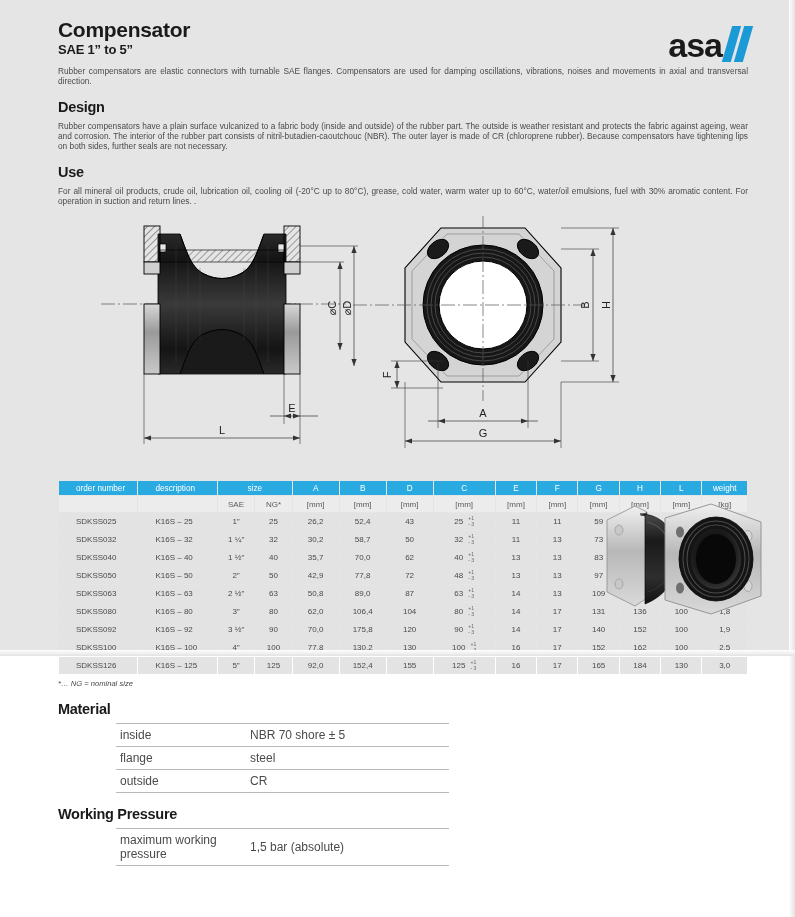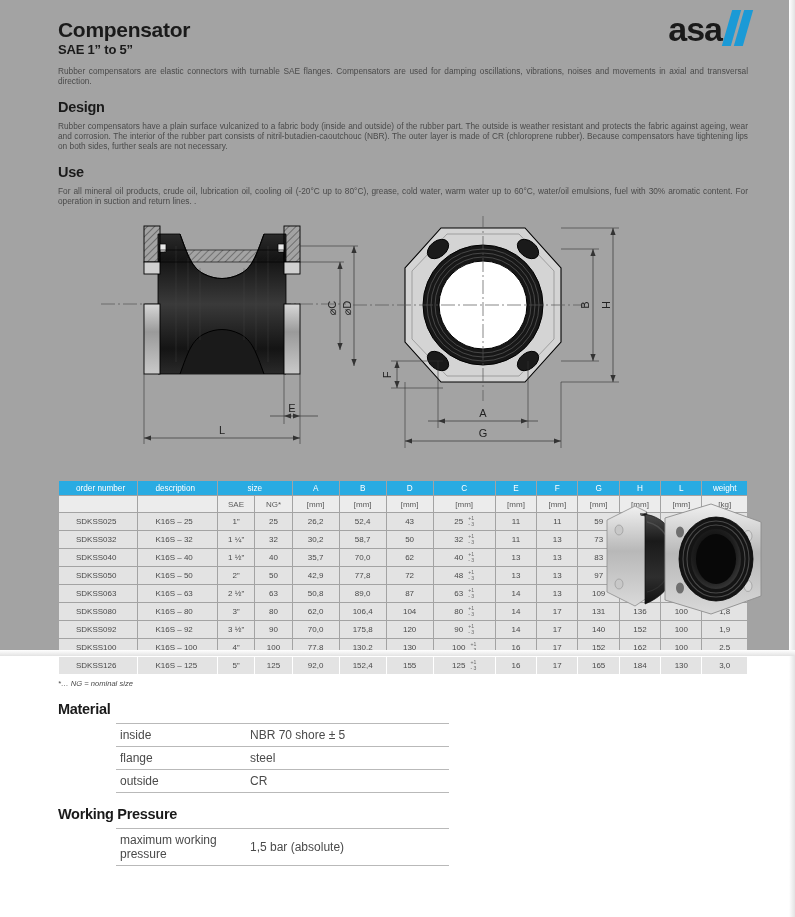--- a/index.html
+++ b/index.html
@@ -10,21 +10,21 @@
     background: #ffffff;
     font-family: "Liberation Sans", sans-serif;
     color: #3b3b3b;
     position: relative;
     overflow: hidden;
   }
   .page {
     position: absolute;
     left: 0; top: 0;
     width: 795px; height: 656px;
-    background: #a3a3a3;
+    background: #e5e5e5;
   }
   
   .edge-right {
     position: absolute; right: 0; top: 0; width: 6px; height: 917px;
     background: linear-gradient(to right,#ffffff,#e3e3e3);
   }
   .edge-bottom {
     position: absolute; left: 0; bottom: 0; height: 6px; width: 795px;
     background: linear-gradient(to bottom,#ffffff,#e3e3e3);
   }
@@ -35,21 +35,21 @@
   .header { position: relative; height: 66px; }
   .title {
     font-size: 21px; font-weight: bold; color: #1a1a1a;
     letter-spacing: -0.3px; line-height: 24px; padding-top: 18px;
   }
   .subtitle {
     font-size: 13px; font-weight: bold; color: #1a1a1a;
     line-height: 16px; letter-spacing: -0.2px;
   }
   .logo {
-    position: absolute; right: 0; top: 12px;
+    position: absolute; right: 0; top: 28px;
     display: flex; align-items: flex-start; margin-left: 24px;
   }
   .logo-text {
     font-size: 34px; font-weight: bold; color: #1a1a1a;
     line-height: 34px; letter-spacing: -1px;
   }
   .logo-slashes { display: flex; margin-left: 2px; margin-top: -2px; }
   .slash {
     width: 9px; height: 36px; background: #1b9ad6;
     transform: skewX(-16deg); margin-left: 3px;

